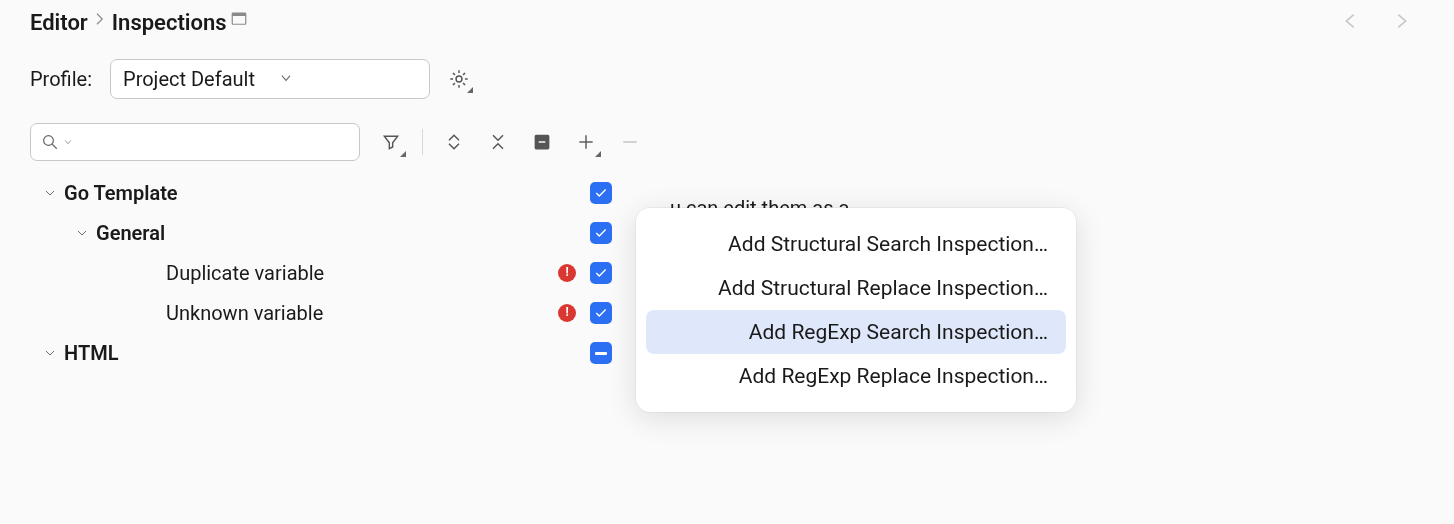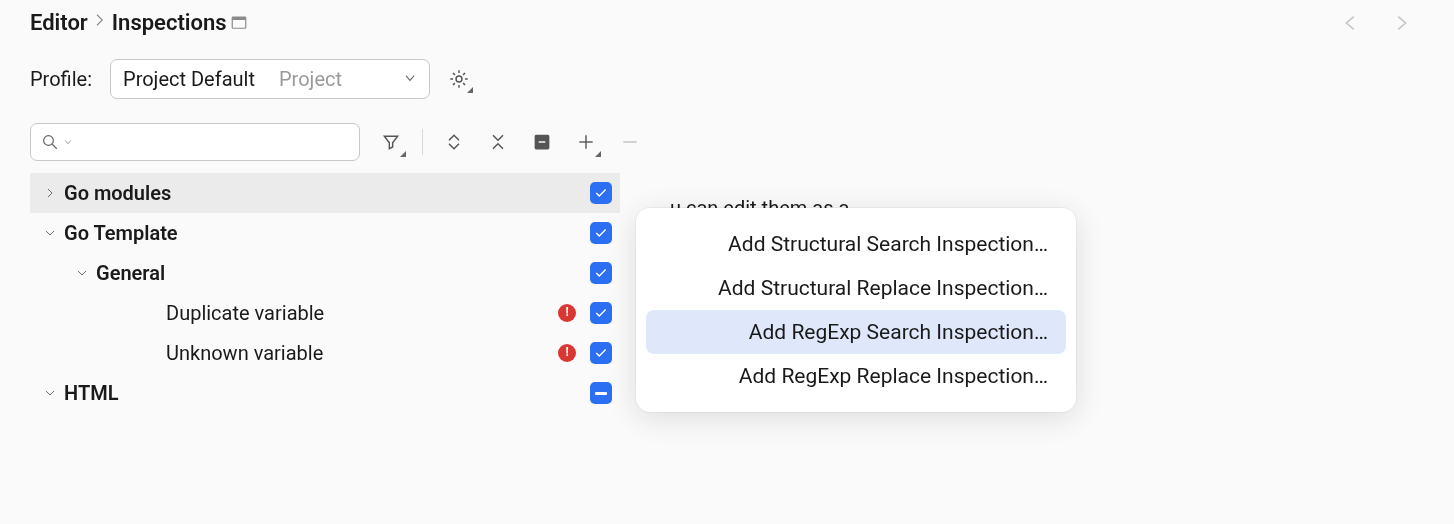--- a/index.html
+++ b/index.html
@@ -9,21 +9,20 @@
     font-size: 13px;
     color: #1a1a1a;
     background: #fafafa;
     width: 1454px;
     height: 524px;
     overflow: hidden;
     position: relative;
   }
   .breadcrumb-row {
     display: flex;
-    align-items: center;
     padding: 10px 20px 18px 30px;
     gap: 3px;
   }
   .breadcrumb-row .crumb {
     font-size: 22px;
     font-weight: 600;
   }
   .breadcrumb-row .sep {
     font-size: 19px;
     color: #7a7a7a;
@@ -222,21 +221,20 @@
           <path d="M9 5l8 7-8 7"></path>
         </svg>
     </span>
   </div>
 </div>
 
 <div class="profile-row">
   <span class="label">Profile:</span>
   <div class="profile-select">
     <span class="main">Project Default</span>
-    <span class="hint">Project</span>
     <span class="chev">
       <svg viewBox="0 0 24 24">
           <path d="M5 8l7 8 7-8"></path>
         </svg>
     </span>
   </div>
   <span class="gear-btn">
     <svg viewBox="0 0 24 24">
       <circle cx="12" cy="12" r="3.2" stroke="#555" stroke-width="1.6" fill="none"></circle>
       <path d="M12 2.5v3M12 18.5v3M21.5 12h-3M5.5 12h-3M18.6 5.4l-2.1 2.1M7.5 16.5l-2.1 2.1M18.6 18.6l-2.1-2.1M7.5 7.5L5.4 5.4" stroke="#555" stroke-width="1.6"></path>
@@ -291,35 +289,20 @@
   </span>
   <span class="tb-btn" style="opacity:.35">
     <svg viewBox="0 0 24 24">
         <line x1="4" y1="12" x2="20" y2="12"></line>
       </svg>
   </span>
 </div>
 
 <div class="content-area">
   <div class="tree" id="tree">
-      <div class="tree-row indent-0 sel">
-        <span class="arrow">
-          <svg viewBox="0 0 24 24">
-            <path d="M8 4l8 8-8 8"></path>
-          </svg>
-        </span>
-        <span class="txt">Go modules</span>
-        <span class="row-badges">
-          <span class="cb checked">
-            <svg viewBox="0 0 24 24">
-              <path d="M4 12l5 5L20 6"></path>
-            </svg>
-          </span>
-        </span>
-      </div>
       <div class="tree-row indent-0">
         <span class="arrow">
           <svg viewBox="0 0 24 24">
             <path d="M4 8l8 8 8-8"></path>
           </svg>
         </span>
         <span class="txt">Go Template</span>
         <span class="row-badges">
           <span class="cb checked">
             <svg viewBox="0 0 24 24">

